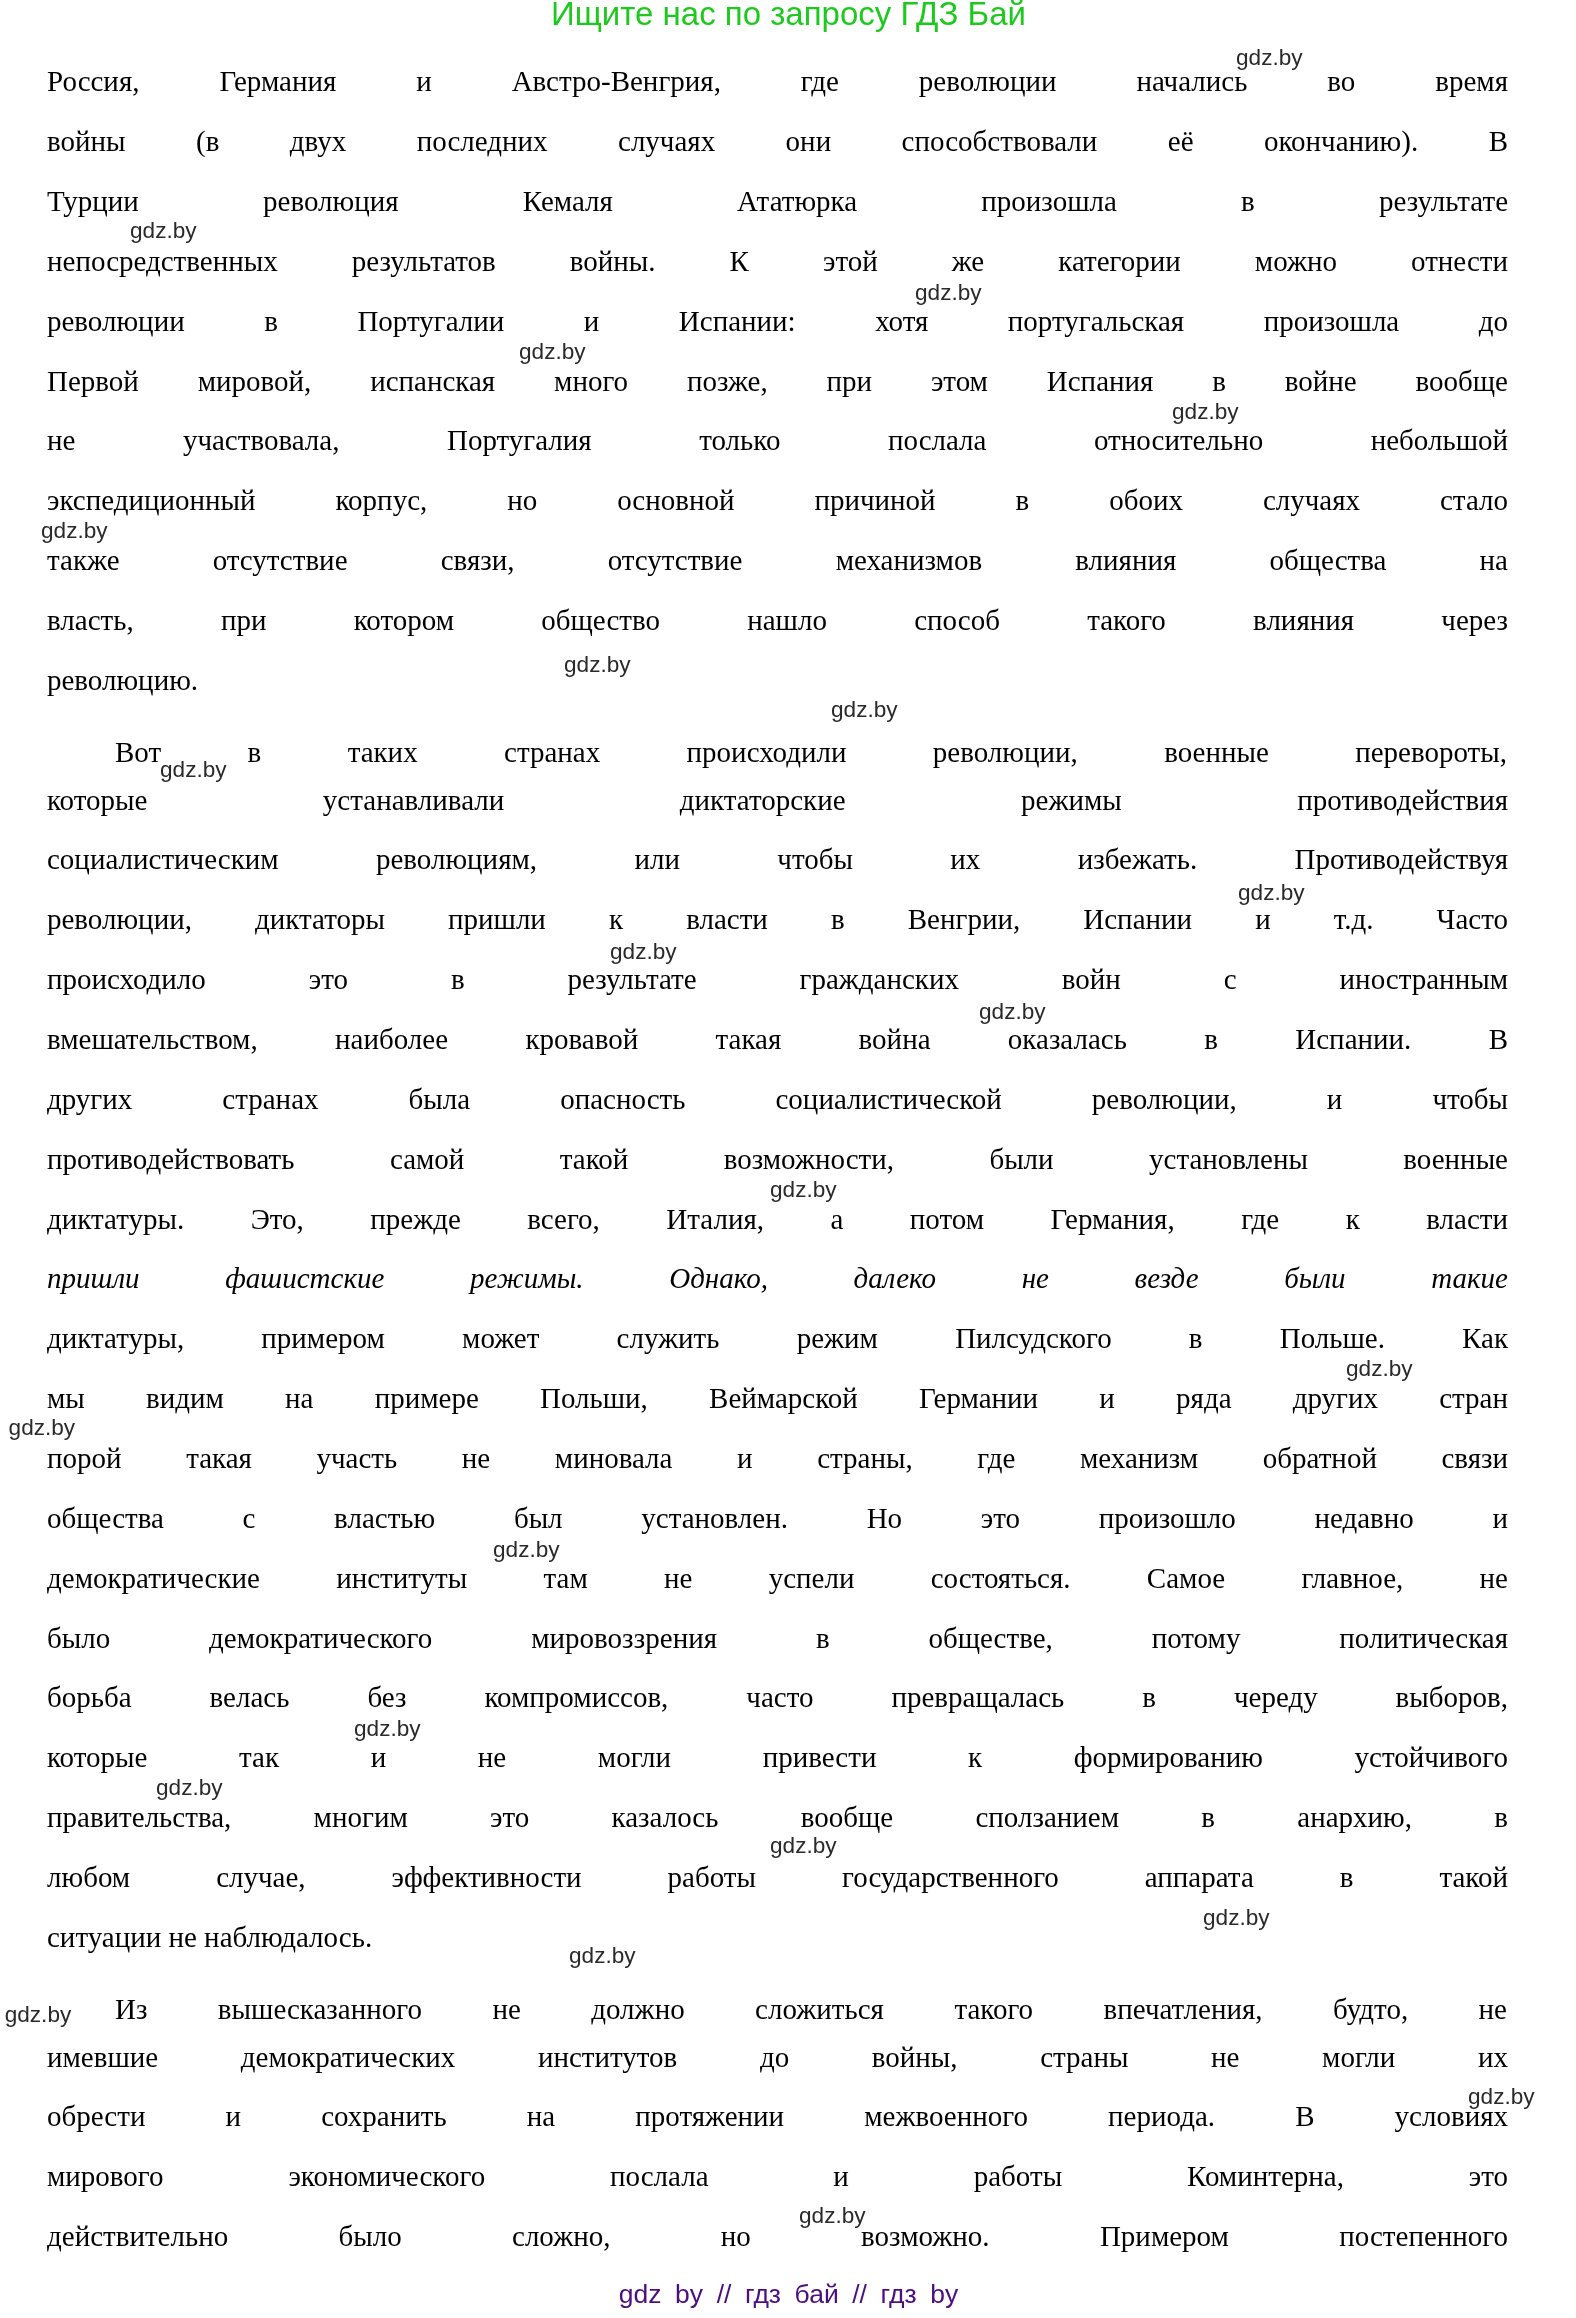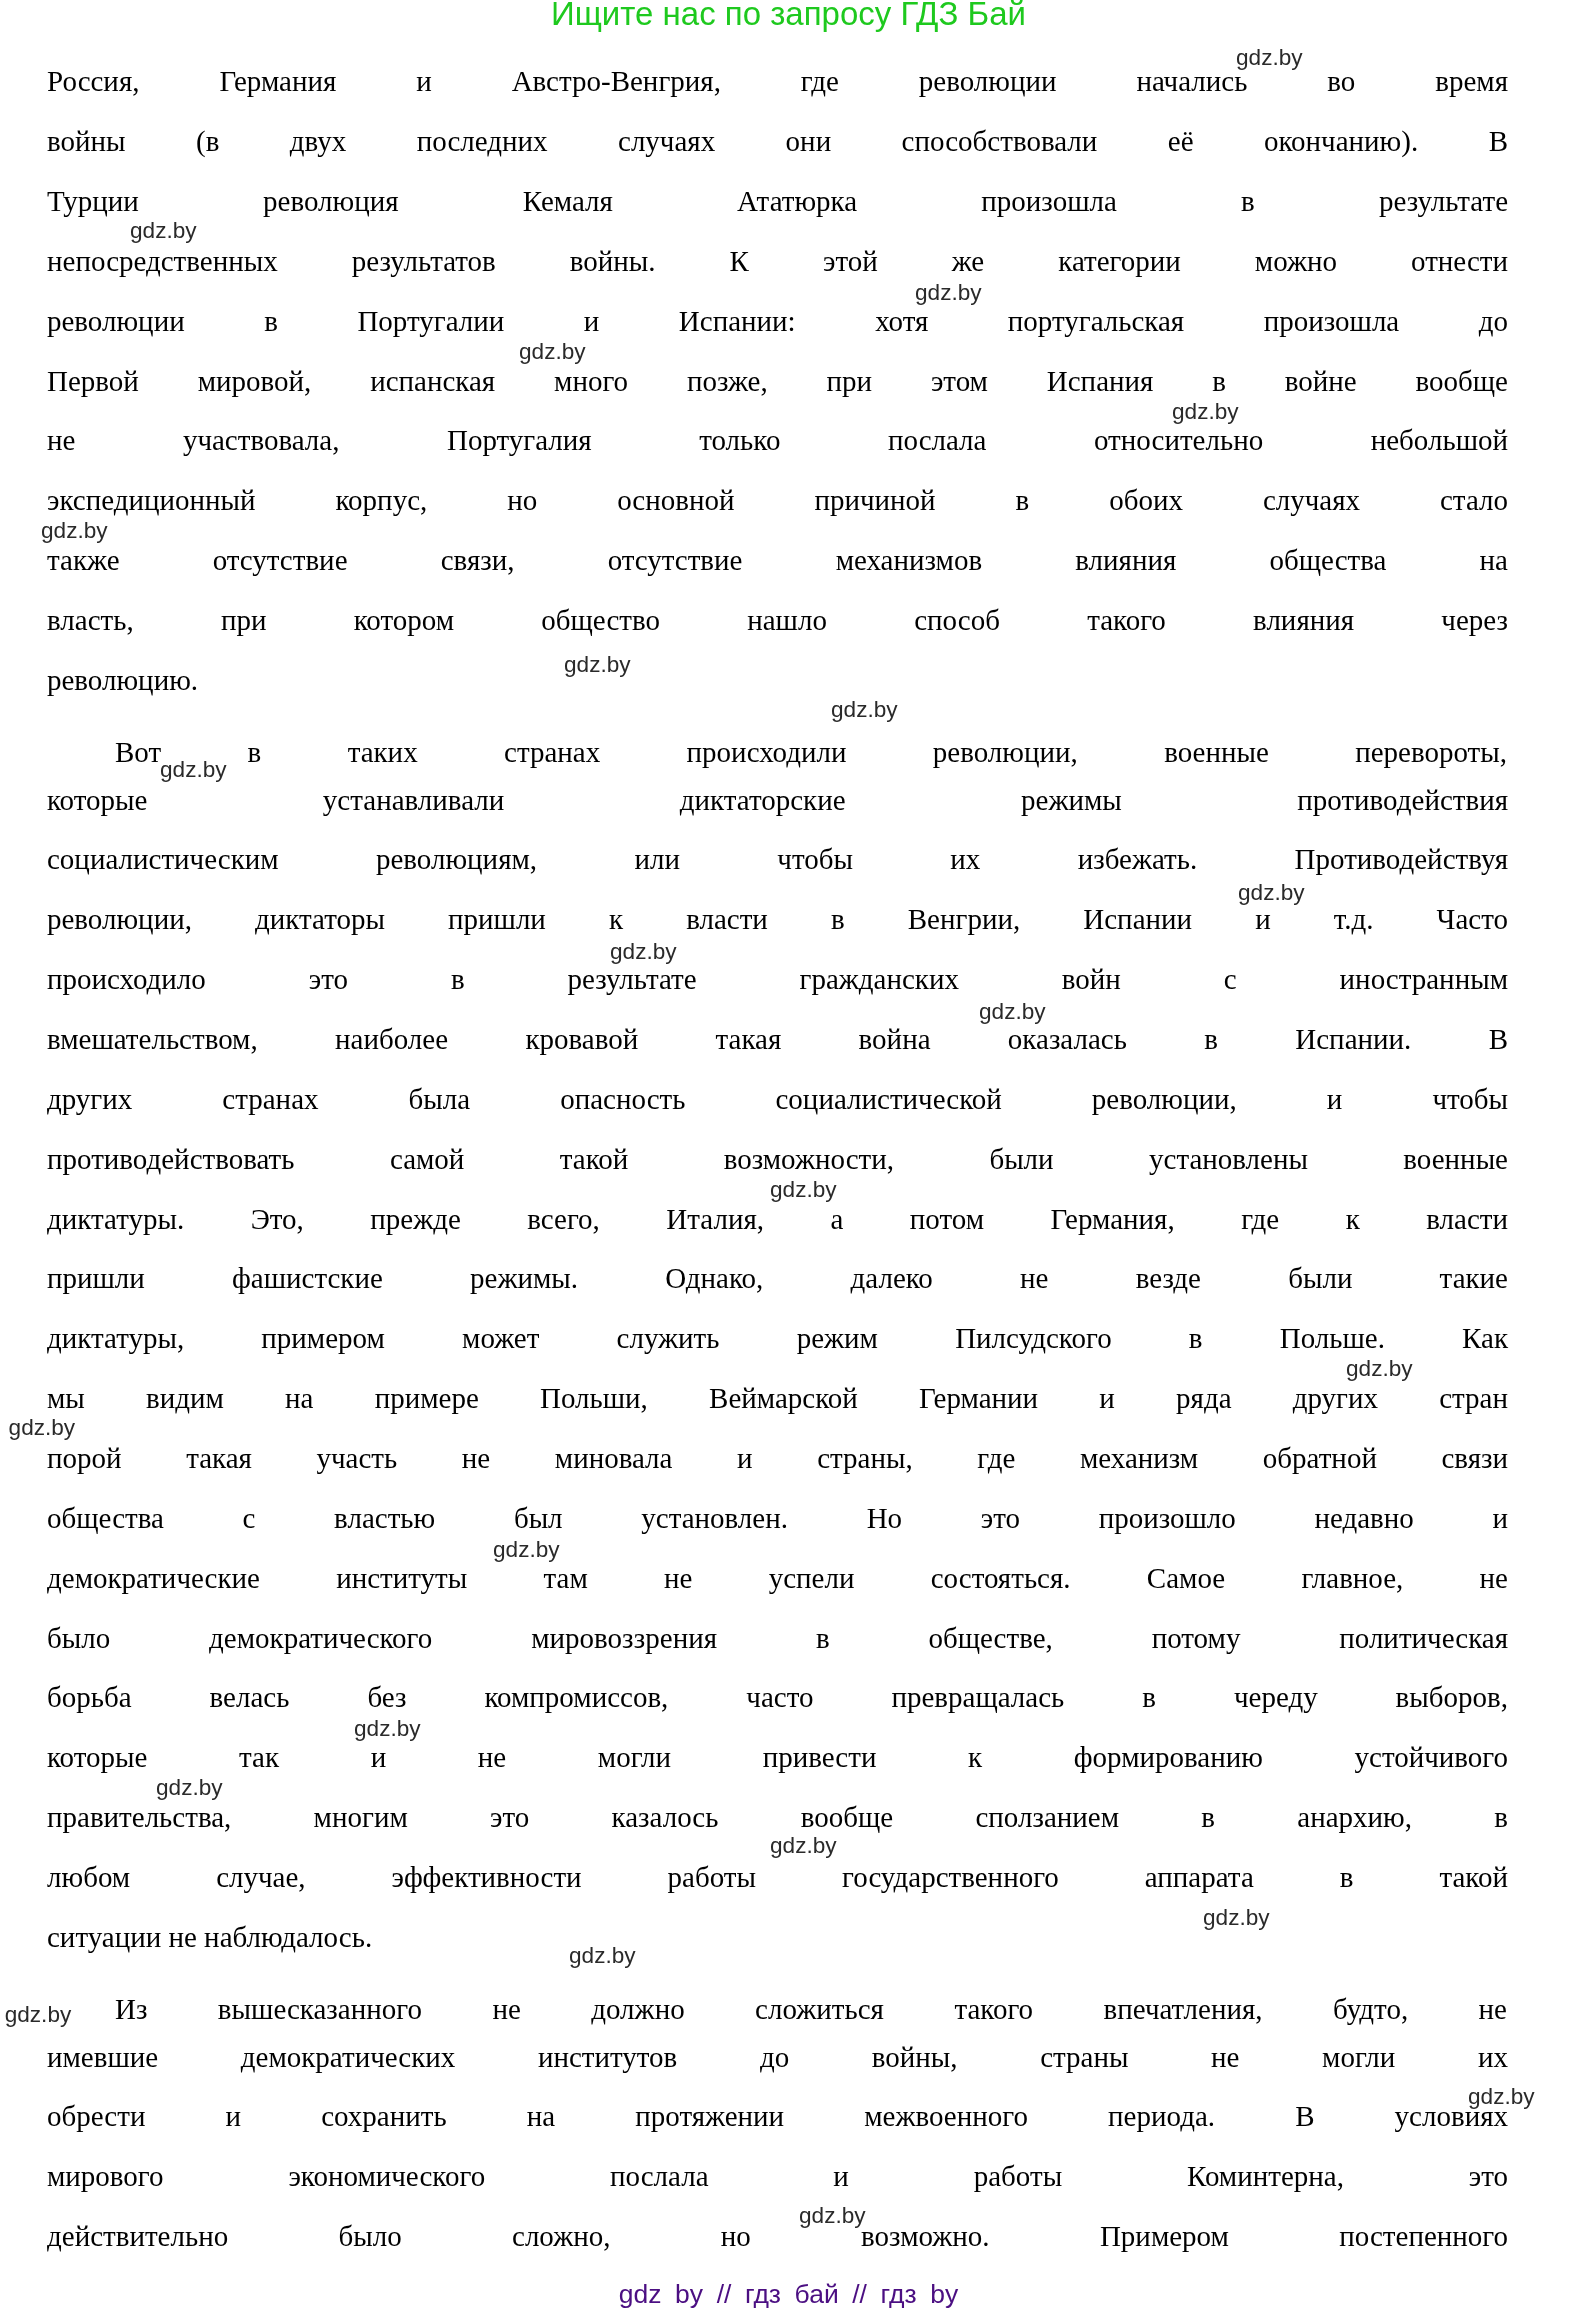--- a/index.html
+++ b/index.html
@@ -94,21 +94,21 @@
     <div class="line last" style="top: 650px;">революцию.</div>
     <div class="line indent" style="top: 710px;">Вот в таких странах происходили революции, военные перевороты,</div>
     <div class="line" style="top: 770px;">которые устанавливали диктаторские режимы противодействия</div>
     <div class="line" style="top: 829px;">социалистическим революциям, или чтобы их избежать. Противодействуя</div>
     <div class="line" style="top: 889px;">революции, диктаторы пришли к власти в Венгрии, Испании и т.д. Часто</div>
     <div class="line" style="top: 949px;">происходило это в результате гражданских войн с иностранным</div>
     <div class="line" style="top: 1009px;">вмешательством, наиболее кровавой такая война оказалась в Испании. В</div>
     <div class="line" style="top: 1069px;">других странах была опасность социалистической революции, и чтобы</div>
     <div class="line" style="top: 1129px;">противодействовать самой такой возможности, были установлены военные</div>
     <div class="line" style="top: 1189px;">диктатуры. Это, прежде всего, Италия, а потом Германия, где к власти</div>
-    <div class="line" style="top: 1248px;">пришли фашистские режимы. Однако, далеко не везде были такие</div>
+    <div class="line" style="top: 1248px; font-style: italic;">пришли фашистские режимы. Однако, далеко не везде были такие</div>
     <div class="line" style="top: 1308px;">диктатуры, примером может служить режим Пилсудского в Польше. Как</div>
     <div class="line" style="top: 1368px;">мы видим на примере Польши, Веймарской Германии и ряда других стран</div>
     <div class="line" style="top: 1428px;">порой такая участь не миновала и страны, где механизм обратной связи</div>
     <div class="line" style="top: 1488px;">общества с властью был установлен. Но это произошло недавно и</div>
     <div class="line" style="top: 1548px;">демократические институты там не успели состояться. Самое главное, не</div>
     <div class="line" style="top: 1608px;">было демократического мировоззрения в обществе, потому политическая</div>
     <div class="line" style="top: 1667px;">борьба велась без компромиссов, часто превращалась в череду выборов,</div>
     <div class="line" style="top: 1727px;">которые так и не могли привести к формированию устойчивого</div>
     <div class="line" style="top: 1787px;">правительства, многим это казалось вообще сползанием в анархию, в</div>
     <div class="line" style="top: 1847px;">любом случае, эффективности работы государственного аппарата в такой</div>

